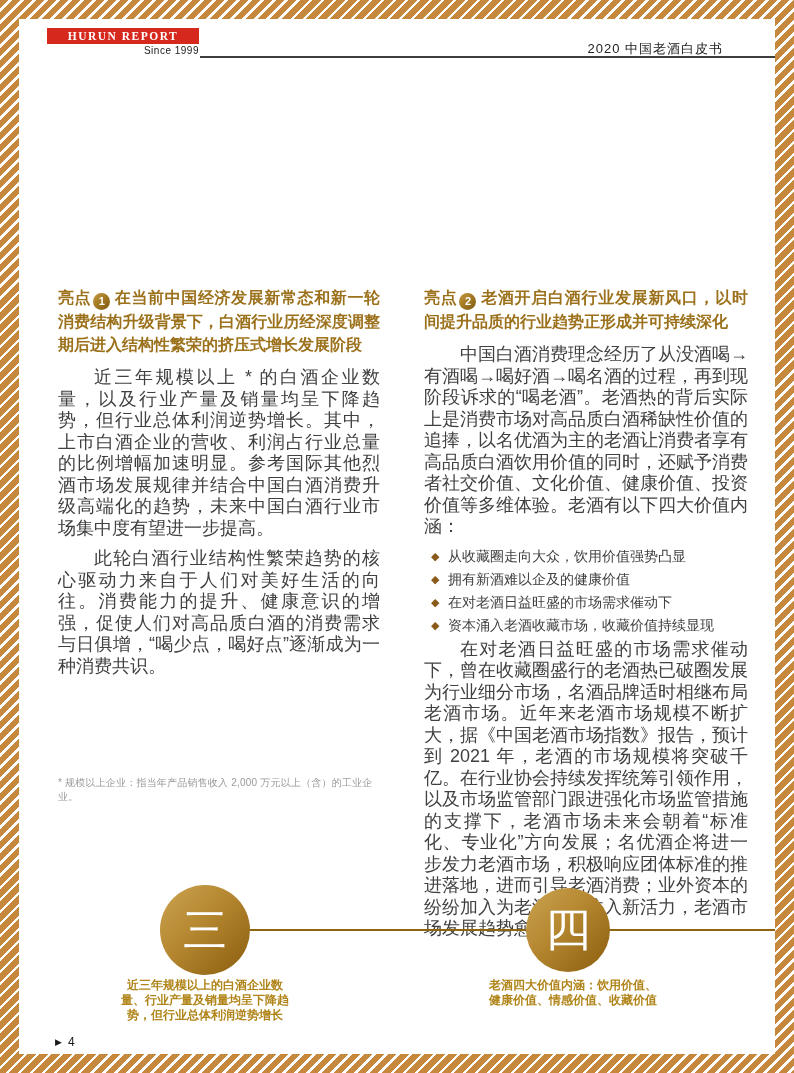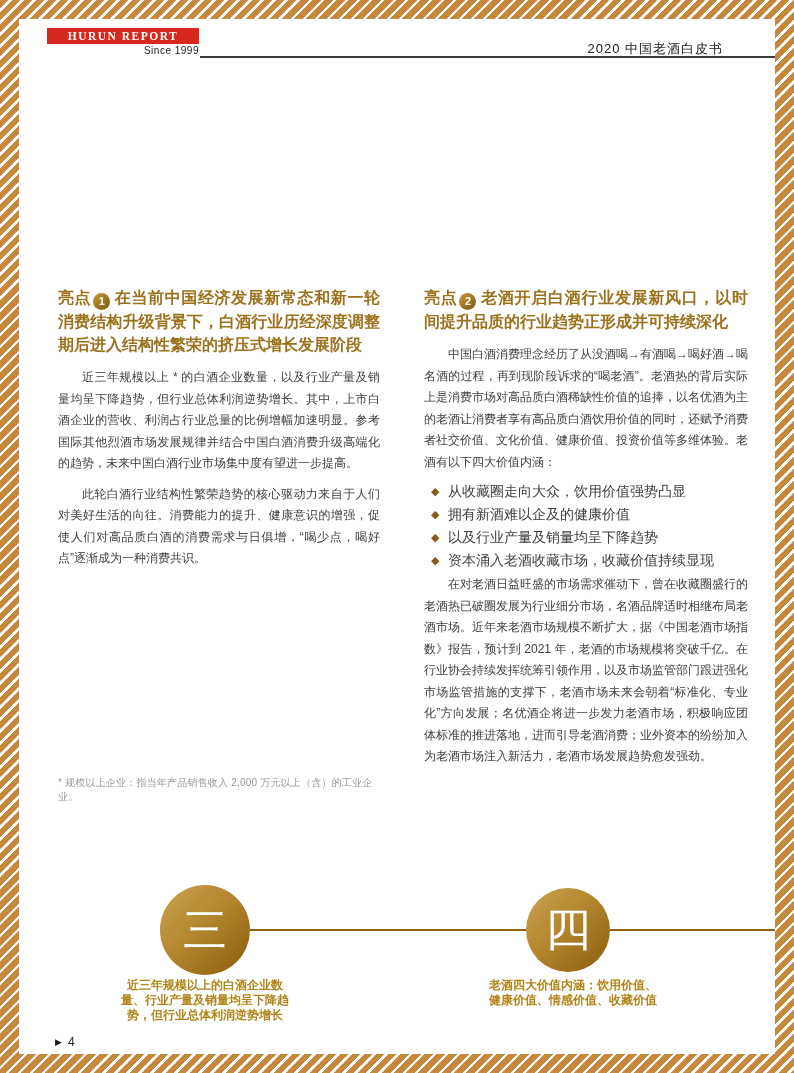--- a/index.html
+++ b/index.html
@@ -42,21 +42,21 @@
   .hl-heading {
     font-size:16px; font-weight:700; color:#9c711c; line-height:23px; text-align:justify;
   }
   .hl-badge {
     display:inline-block; width:17px; height:17px; border-radius:50%;
     background:linear-gradient(135deg,#c59b42 0%,#a57c24 45%,#7c590f 100%);
     color:#ffffff; font-size:11px; font-weight:700; text-align:center; line-height:17px;
     vertical-align:-2px; margin:0 4px 0 2px;
   }
   .body-p {
-    font-size:12px; color:#404040; line-height:21.5px; text-align:justify;
+    font-size:18px; color:#404040; line-height:21.5px; text-align:justify;
     text-indent:2em; margin-top:9px;
   }
   .body-p.first { margin-top:11px; }
 
   .bullets { list-style:none; margin:7px 0 2px 0; }
   .bullets li {
     font-size:14px; color:#404040; line-height:21px; padding:1px 0 1px 24px; text-indent:0;
     position:relative;
   }
   .diamond { position:absolute; left:7px; top:1px; color:#8a5a1a; font-size:11px; }
@@ -107,21 +107,21 @@
     </div>
 
     <div class="col col-right">
       <div class="hl-heading">
         <span>亮点</span><span class="hl-badge">2</span><span>老酒开启白酒行业发展新风口，以时间提升品质的行业趋势正形成并可持续深化</span>
       </div>
       <p class="body-p first">中国白酒消费理念经历了从没酒喝→有酒喝→喝好酒→喝名酒的过程，再到现阶段诉求的“喝老酒”。老酒热的背后实际上是消费市场对高品质白酒稀缺性价值的追捧，以名优酒为主的老酒让消费者享有高品质白酒饮用价值的同时，还赋予消费者社交价值、文化价值、健康价值、投资价值等多维体验。老酒有以下四大价值内涵：</p>
       <ul class="bullets">
         <li><span class="diamond">◆</span><span>从收藏圈走向大众，饮用价值强势凸显</span></li>
         <li><span class="diamond">◆</span><span>拥有新酒难以企及的健康价值</span></li>
-        <li><span class="diamond">◆</span><span>以及行业产量及销量均呈下降趋势</span></li>
+        <li><span class="diamond">◆</span><span>在对老酒日益旺盛的市场需求催动下</span></li>
         <li><span class="diamond">◆</span><span>资本涌入老酒收藏市场，收藏价值持续显现</span></li>
       </ul>
       <p class="body-p" style="margin-top:2px">在对老酒日益旺盛的市场需求催动下，曾在收藏圈盛行的老酒热已破圈发展为行业细分市场，名酒品牌适时相继布局老酒市场。近年来老酒市场规模不断扩大，据《中国老酒市场指数》报告，预计到 2021 年，老酒的市场规模将突破千亿。在行业协会持续发挥统筹引领作用，以及市场监管部门跟进强化市场监管措施的支撑下，老酒市场未来会朝着“标准化、专业化”方向发展；名优酒企将进一步发力老酒市场，积极响应团体标准的推进落地，进而引导老酒消费；业外资本的纷纷加入为老酒市场注入新活力，老酒市场发展趋势愈发强劲。</p>
     </div>
 
     <div class="footnote">* 规模以上企业：指当年产品销售收入 2,000 万元以上（含）的工业企业。</div>
 
     <div class="connector"></div>
     <div class="circle circle-3">
       <span>三</span>

